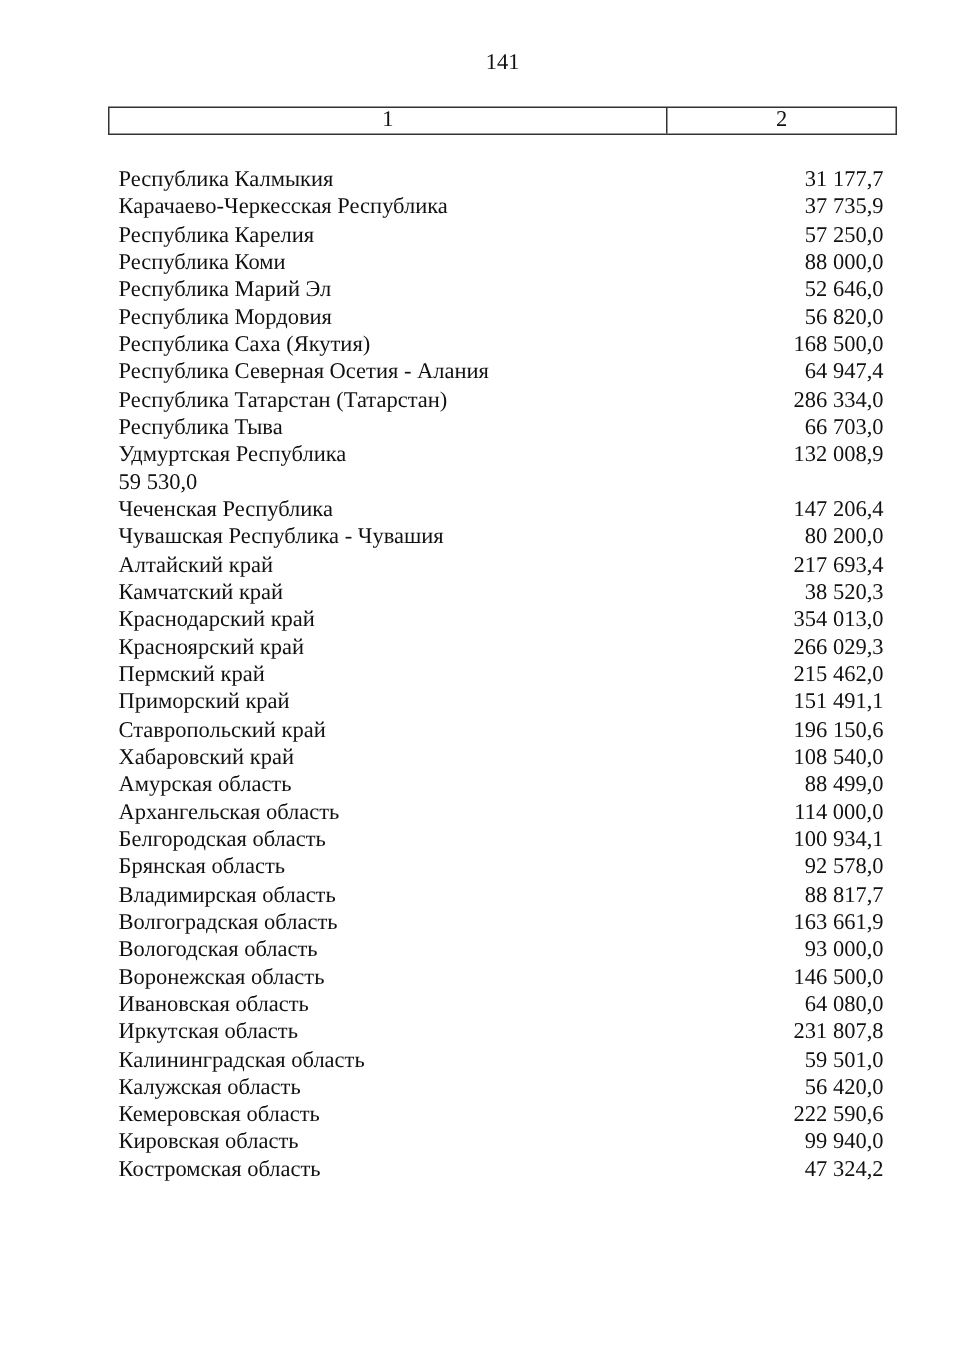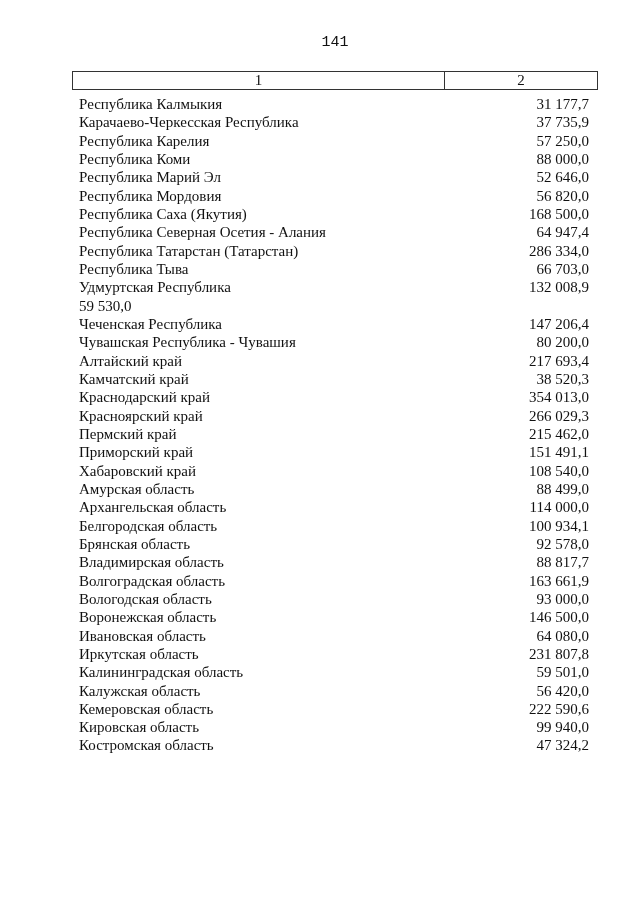--- a/index.html
+++ b/index.html
@@ -4,40 +4,40 @@
   <style>
     html, body { margin: 0; padding: 0; background: #ffffff; }
     body {
       width: 640px; height: 900px; position: relative; overflow: hidden;
       font-family: "Liberation Serif", "DejaVu Serif", serif;
       color: #111;
     }
     .page-number {
       position: absolute; top: 34px; left: 0; width: 640px;
       text-align: center; font-size: 15px;
-      padding-left: 30px; box-sizing: border-box; font-family: Liberation Mono, monospace;
+      padding-left: 30px; box-sizing: border-box;
     }
     .header-table {
       position: absolute; left: 72px; top: 71px; width: 526px; height: 19px;
       border: 1px solid #333; box-sizing: border-box; display: flex;
     }
     .header-cell {
       font-size: 15px; text-align: center; line-height: 17px;
     }
     .header-cell.c1 { width: 371px; border-right: 1px solid #333; }
     .header-cell.c2 { flex: 1; }
     .rows {
       position: absolute; left: 79px; top: 95px; width: 510px; font-family: Liberation Serif, serif;
     }
     .row {
       display: flex; justify-content: space-between; align-items: baseline;
       height: 18.33px; line-height: 18.33px; font-size: 15px;
     }
     .row .name { white-space: nowrap; }
-    .row .value { text-align: center; white-space: nowrap; }
+    .row .value { text-align: center; white-space: nowrap; margin-top: 16px; }
   </style>
 </head>
 <body>
 
 <div class="page-number">141</div>
 
 <div class="header-table">
   <div class="header-cell c1">1</div>
   <div class="header-cell c2">2</div>
 </div>
@@ -116,20 +116,24 @@
     </div>
     <div class="row">
       <span class="name">Пермский край</span>
       <span class="value">215 462,0</span>
     </div>
     <div class="row">
       <span class="name">Приморский край</span>
       <span class="value">151 491,1</span>
     </div>
     <div class="row">
+      <span class="name">Ставропольский край</span>
+      <span class="value">196 150,6</span>
+    </div>
+    <div class="row">
       <span class="name">Хабаровский край</span>
       <span class="value">108 540,0</span>
     </div>
     <div class="row">
       <span class="name">Амурская область</span>
       <span class="value">88 499,0</span>
     </div>
     <div class="row">
       <span class="name">Архангельская область</span>
       <span class="value">114 000,0</span>

